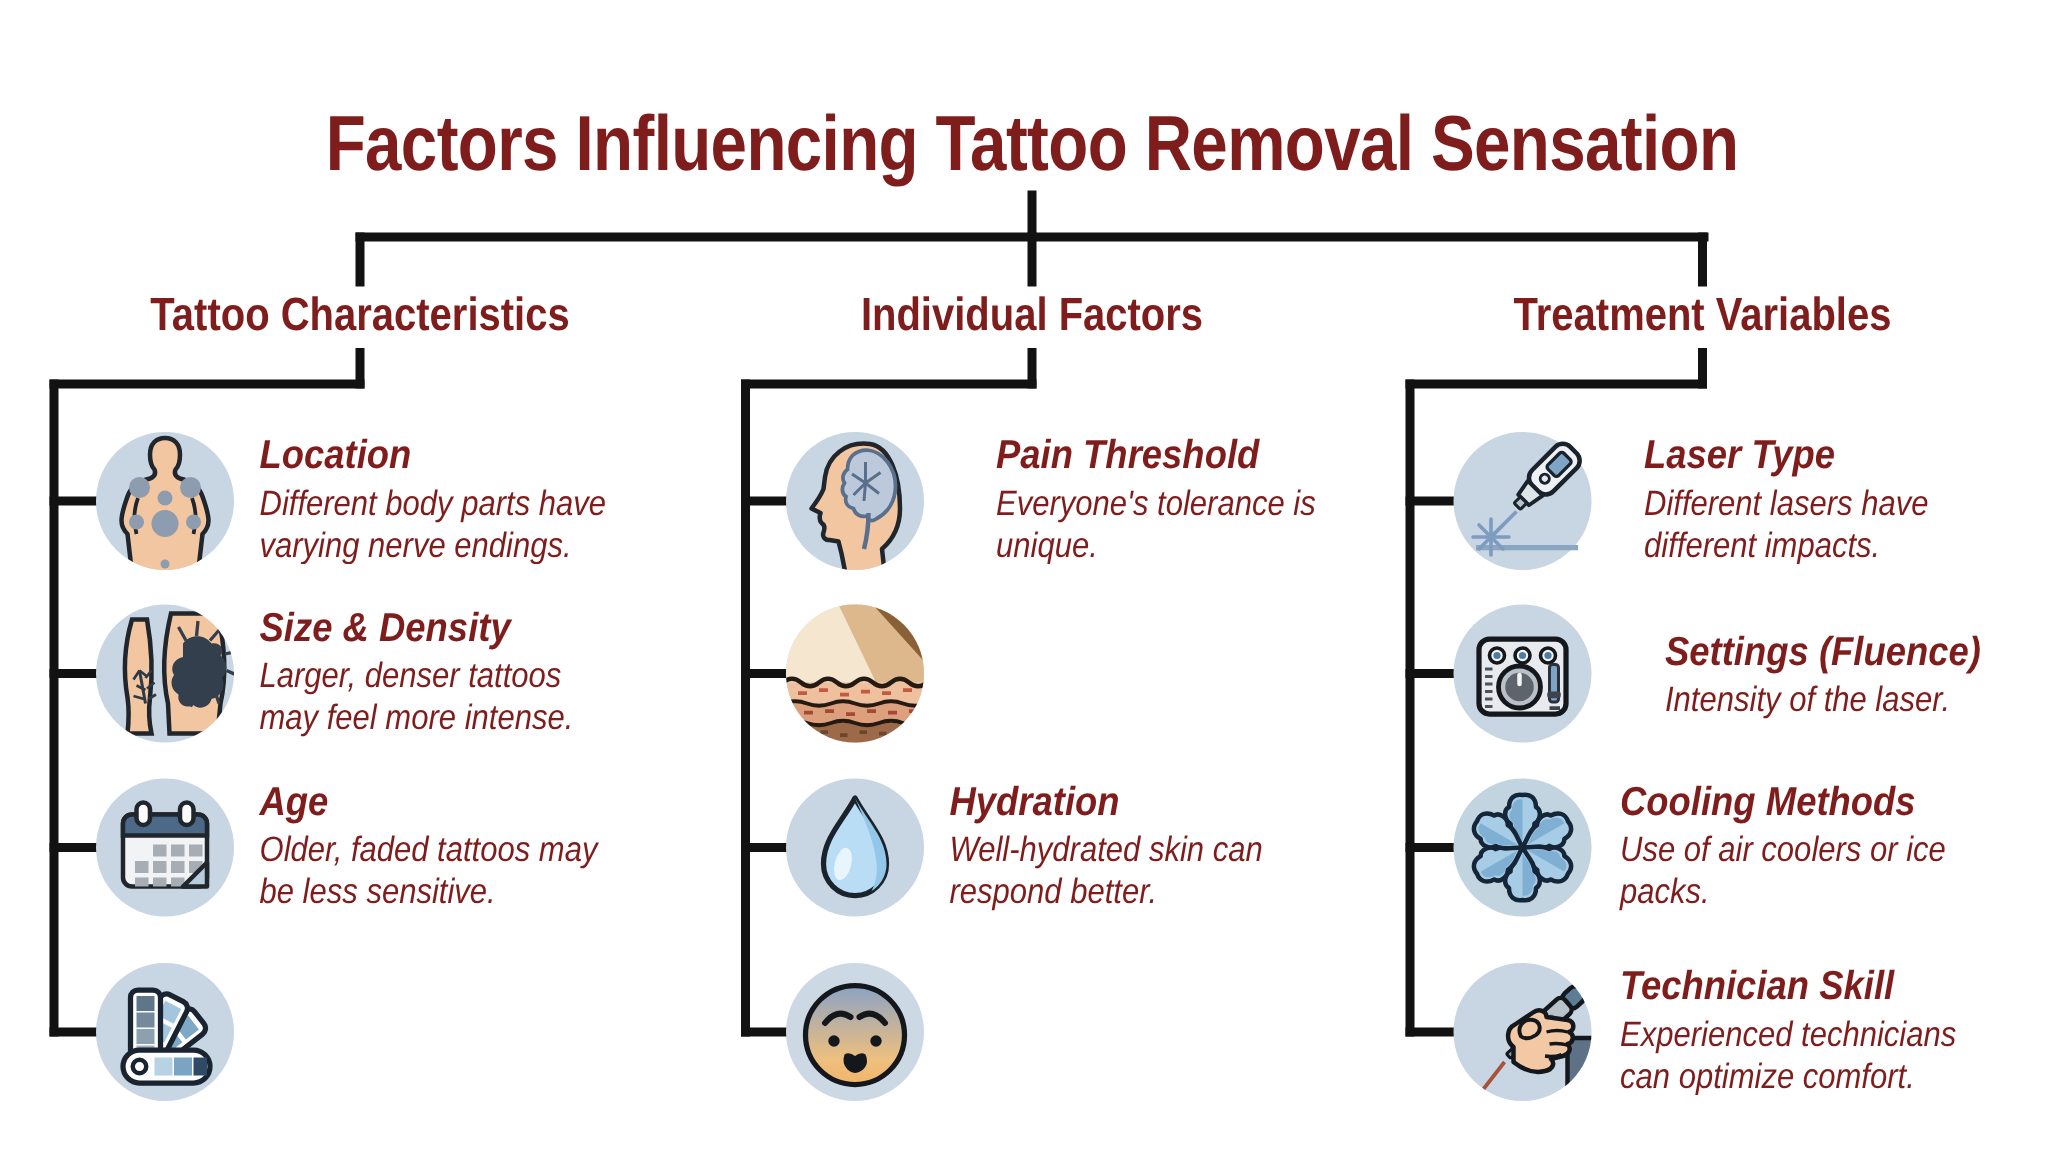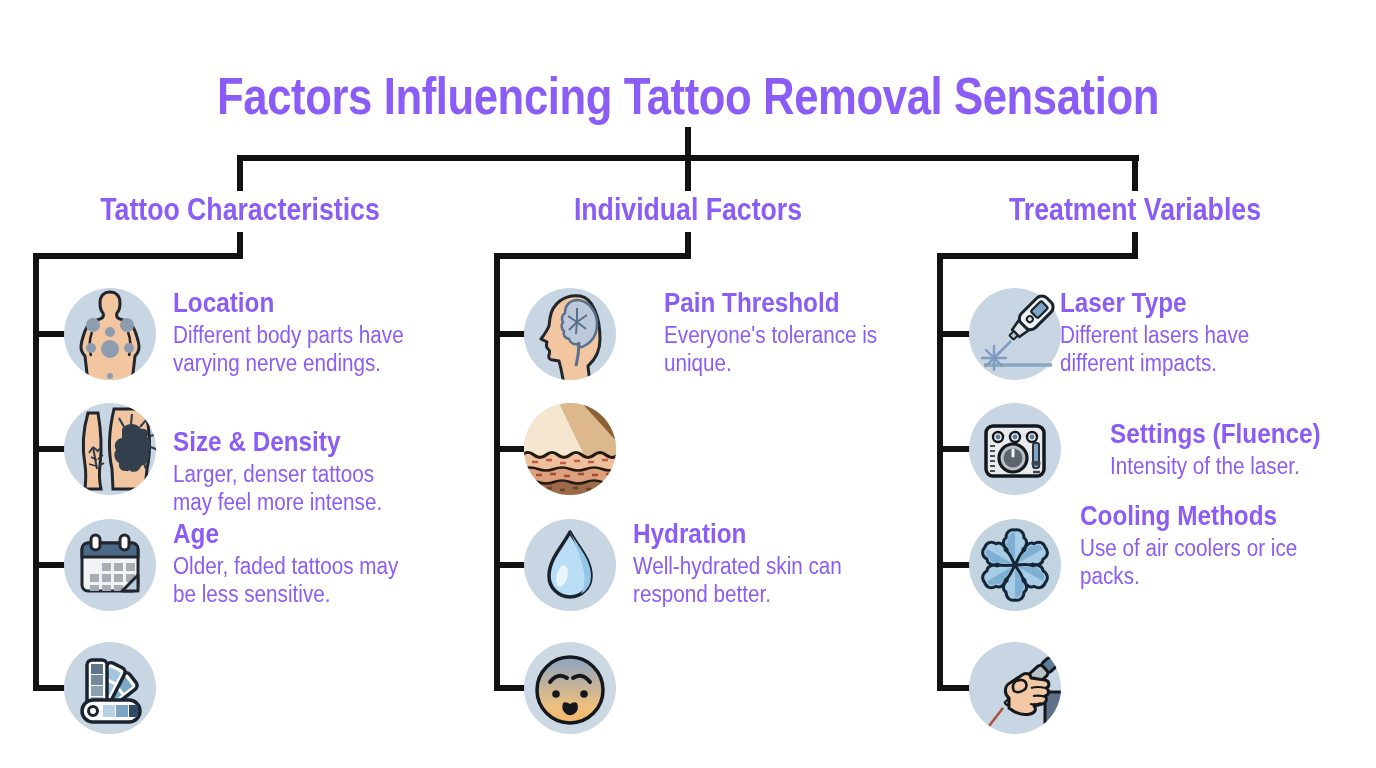--- a/index.html
+++ b/index.html
@@ -1,24 +1,24 @@
 <!DOCTYPE html>
 <html><head>
 <meta charset="utf-8">
 <style>
   html,body{margin:0;padding:0;background:#fff;}
   .canvas{position:relative;width:1376px;height:768px;background:#ffffff;overflow:hidden;
-          font-family:"Liberation Sans",sans-serif;color:#8b5cf6;}
+          font-family:"Liberation Sans",sans-serif;color:#7f1d1d;}
   .line{position:absolute;background:#121212;}
   .page-title{position:absolute;left:0;right:0;top:66px;margin:0;text-align:center;
               font-size:52px;font-weight:700;letter-spacing:-.5px;transform:scaleX(.84);}
   .col-header{position:absolute;top:192px;margin:0;font-size:31px;font-weight:700;white-space:nowrap;
               transform:translateX(-50%) scaleX(.86);}
   .icon{position:absolute;width:96px;height:96px;}
-  .item-text{position:absolute;}
+  .item-text{position:absolute;font-style:italic;}
   .item-title{margin:0;font-size:27px;font-weight:700;line-height:30px;white-space:nowrap;
               transform:scaleX(.9);transform-origin:left center;}
   .item-desc{margin:3px 0 0;font-size:23.5px;line-height:28px;
              transform:scaleX(.88);transform-origin:left top;}
   .item-desc span{display:block;white-space:nowrap;}
 </style>
 </head>
 <body>
 
 <div class="canvas">
@@ -97,21 +97,21 @@
     <circle cx="48" cy="48" r="46" fill="#c7d6e2"></circle>
     <g clip-path="url(#cp2)">
       <path d="M26 12 c-5 17 -6 35 -3 52 c1 7 1 15 0 24 h16 c-2 -9 -2 -16 -1 -24 c2 -17 1 -35 -2 -52 z" fill="#f2c6a1" stroke="#20262c" stroke-width="3"></path>
       <path d="M31 46 l4 22" stroke="#2e3a46" stroke-width="2" fill="none"></path>
       <path d="M31 46 l-4 6 m4 -6 l5 4 m-7 6 l6 3 m-8 4 l7 2 m1 -14 l4 -5 m-3 12 l5 -4 m-4 11 l5 -3" stroke="#2e3a46" stroke-width="1.8" fill="none"></path>
       <path d="M52 8 c-5 21 -6 42 -2 60 l1 20 h32 l2 -20 c4 -18 3 -39 -2 -60 z" fill="#f2c6a1" stroke="#20262c" stroke-width="3"></path>
       <path d="M60 28 c5 -7 15 -6 19 0 c6 -1 9 4 6 8 c5 4 5 11 1 15 c3 6 -1 13 -7 14 c-1 5 -8 8 -12 4 c-6 3 -11 -1 -10 -7 c-5 -3 -6 -9 -3 -13 c-3 -5 0 -11 6 -12 z" fill="#333f4d"></path>
       <path d="M62 26 l-5 -9 m12 6 l1 -10 m8 13 l7 -8 m3 17 l9 -2 m-8 13 l9 4 m-17 9 l3 9 m-14 -6 l-5 8" stroke="#333f4d" stroke-width="2.2" fill="none"></path>
     </g>
   </svg>
-  <div class="item-text" style="left:173px;top:427px">
+  <div class="item-text" style="left:173px;top:403px">
     <h3 class="item-title">Size &amp; Density</h3>
     <p class="item-desc">
       <span>Larger, denser tattoos</span>
         <span>may feel more intense.</span>
     </p>
   </div>
 
   <svg class="icon" style="left:62px;top:517px" viewBox="0 0 96 96">
     <circle cx="48" cy="48" r="46" fill="#c7d6e2"></circle>
     <rect x="20" y="26" width="56" height="48" rx="6" fill="#f2f3f5" stroke="#20262c" stroke-width="3"></rect>
@@ -249,21 +249,21 @@
       <path d="M27 60 v24 M15 72 h24 M19 64 l16 16 M35 64 l-16 16"></path>
     </g>
     <g transform="rotate(45 48 48)">
       <rect x="38" y="0" width="20" height="36" rx="7" fill="#eef1f4" stroke="#1a222c" stroke-width="3"></rect>
       <rect x="43" y="6" width="10" height="15" rx="2" fill="#7fa5c6" stroke="#1a222c" stroke-width="2.2"></rect>
       <circle cx="48" cy="27" r="3" fill="#e6eaee" stroke="#1a222c" stroke-width="2"></circle>
       <path d="M41 36 l2 11 h10 l2 -11 z" fill="#dfe4e9" stroke="#1a222c" stroke-width="2.6" stroke-linejoin="round"></path>
       <rect x="45" y="47" width="6" height="6" rx="1" fill="#b9c3cb" stroke="#1a222c" stroke-width="2"></rect>
     </g>
   </svg>
-  <div class="item-text" style="left:1060px;top:288px">
+  <div class="item-text" style="left:1096px;top:288px">
     <h3 class="item-title">Laser Type</h3>
     <p class="item-desc">
       <span>Different lasers have</span>
         <span>different impacts.</span>
     </p>
   </div>
 
   <svg class="icon" style="left:967px;top:401px" viewBox="0 0 96 96">
     <circle cx="48" cy="48" r="46" fill="#c7d6e2"></circle>
     <rect x="19" y="25" width="58" height="50" rx="7" fill="#e8eaed" stroke="#14181c" stroke-width="3.5"></rect>
@@ -299,21 +299,21 @@
       </g>
     </defs>
     <circle cx="48" cy="48" r="46" fill="#c3d4e1"></circle>
     <use href="#petal11"></use>
     <use href="#petal11" transform="rotate(60 48 48)"></use>
     <use href="#petal11" transform="rotate(120 48 48)"></use>
     <use href="#petal11" transform="rotate(180 48 48)"></use>
     <use href="#petal11" transform="rotate(240 48 48)"></use>
     <use href="#petal11" transform="rotate(300 48 48)"></use>
   </svg>
-  <div class="item-text" style="left:1080px;top:501px">
+  <div class="item-text" style="left:1080px;top:519px">
     <h3 class="item-title">Cooling Methods</h3>
     <p class="item-desc">
       <span>Use of air coolers or ice</span>
         <span>packs.</span>
     </p>
   </div>
 
   <svg class="icon" style="left:967px;top:640px" viewBox="0 0 96 96">
     <defs>
         <clipPath id="cp12">
@@ -329,14 +329,21 @@
         <rect x="45.5" y="17" width="13" height="36" rx="4" fill="#b9c2c9" stroke="#14181c" stroke-width="3"></rect>
         <ellipse cx="52" cy="34" rx="2.5" ry="4.5" fill="#6f7b84"></ellipse>
         <path d="M47 53 l2 11 h6 l2 -11 z" fill="#d4dade" stroke="#14181c" stroke-width="2.5" stroke-linejoin="round"></path>
         <rect x="50" y="64" width="4" height="6" rx="1" fill="#8fa0ad" stroke="#14181c" stroke-width="2"></rect>
       </g>
       <path d="M42 58 c-5 -4 -5 -12 1 -15 l12 -8 c4 -3 9 -1 9 3 l14 2 c5 1 5 7 1 8 c4 2 3 7 -1 8 c3 3 1 7 -3 8 l-8 2 c3 3 1 7 -4 8 c-8 2 -16 -2 -21 -6 z" fill="#f3c9a5" stroke="#14181c" stroke-width="3" stroke-linejoin="round"></path>
       <path d="M64 48 q7 -2 14 0 M66 56 q6 -1 13 1 M63 64 q6 1 11 -1" fill="none" stroke="#14181c" stroke-width="2.2"></path>
       <path d="M47 51 c-3 -6 1 -12 8 -11 c5 1 6 7 2 10 c-3 2 -7 3 -10 1 z" fill="#f3c9a5" stroke="#14181c" stroke-width="2.6"></path>
     </g>
   </svg>
+  <div class="item-text" style="left:1080px;top:642px">
+    <h3 class="item-title">Technician Skill</h3>
+    <p class="item-desc">
+      <span>Experienced technicians</span>
+        <span>can optimize comfort.</span>
+    </p>
+  </div>
 
 </div>
 
 </body></html>

